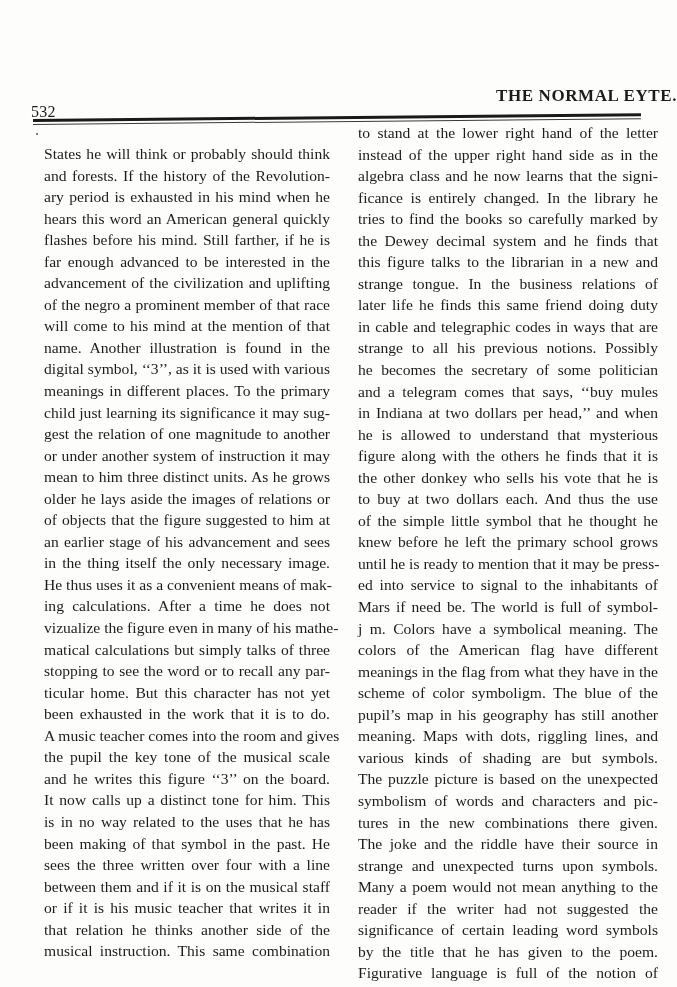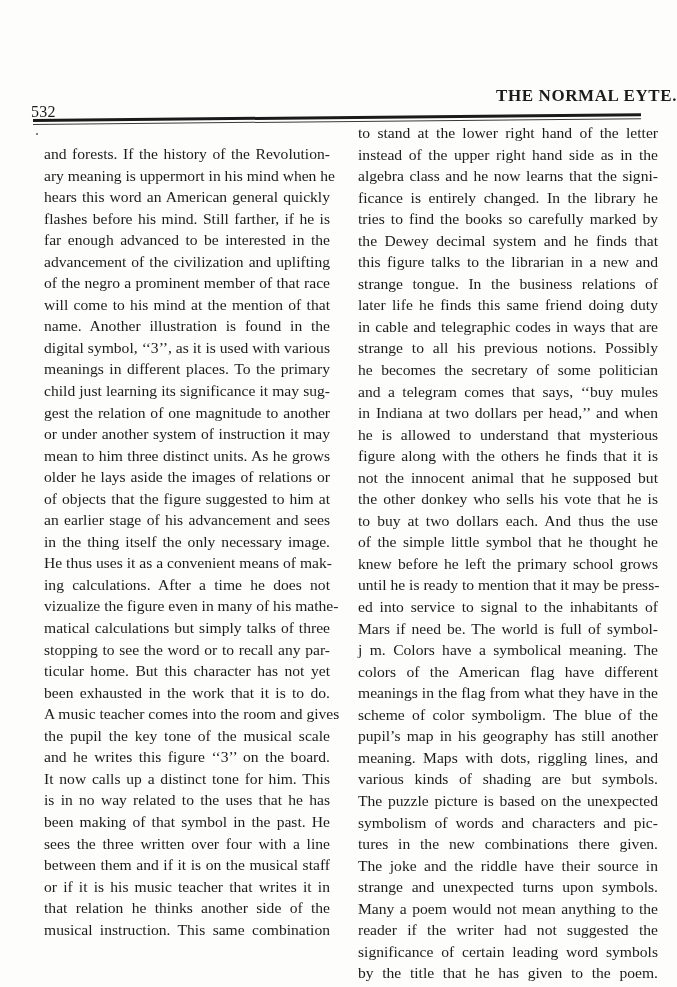--- a/index.html
+++ b/index.html
@@ -25,22 +25,23 @@
 <div class="page">
 
   <div class="page-number">532</div>
   <div class="running-head">THE NORMAL EYTE.</div>
   <div class="rule-thick"></div>
   <div class="rule-thin"></div>
 
   <span class="speck" style="left:36px; top:133px;"></span>
 
   <div class="column col-left" id="col-left">
+      <span class="line">States he will think or probably should think</span>
       <span class="line">and forests. If the history of the Revolution-</span>
-      <span class="line">ary meaning is uppermort in his mind when he</span>
+      <span class="line">ary period is exhausted in his mind when he</span>
       <span class="line">hears this word an American general quickly</span>
       <span class="line">flashes before his mind. Still farther, if he is</span>
       <span class="line">far enough advanced to be interested in the</span>
       <span class="line">advancement of the civilization and uplifting</span>
       <span class="line">of the negro a prominent member of that race</span>
       <span class="line">will come to his mind at the mention of that</span>
       <span class="line">name. Another illustration is found in the</span>
       <span class="line">digital symbol, ‘‘3’’, as it is used with various</span>
       <span class="line">meanings in different places. To the primary</span>
       <span class="line">child just learning its significance it may sug-</span>
@@ -80,21 +81,20 @@
       <span class="line">this figure talks to the librarian in a new and</span>
       <span class="line">strange tongue. In the business relations of</span>
       <span class="line">later life he finds this same friend doing duty</span>
       <span class="line">in cable and telegraphic codes in ways that are</span>
       <span class="line">strange to all his previous notions. Possibly</span>
       <span class="line">he becomes the secretary of some politician</span>
       <span class="line">and a telegram comes that says, ‘‘buy mules</span>
       <span class="line">in Indiana at two dollars per head,’’ and when</span>
       <span class="line">he is allowed to understand that mysterious</span>
       <span class="line">figure along with the others he finds that it is</span>
-      <span class="line">not the innocent animal that he supposed but</span>
       <span class="line">the other donkey who sells his vote that he is</span>
       <span class="line">to buy at two dollars each. And thus the use</span>
       <span class="line">of the simple little symbol that he thought he</span>
       <span class="line">knew before he left the primary school grows</span>
       <span class="line">until he is ready to mention that it may be press-</span>
       <span class="line">ed into service to signal to the inhabitants of</span>
       <span class="line">Mars if need be. The world is full of symbol-</span>
       <span class="line">j m. Colors have a symbolical meaning. The</span>
       <span class="line">colors of the American flag have different</span>
       <span class="line">meanings in the flag from what they have in the</span>

